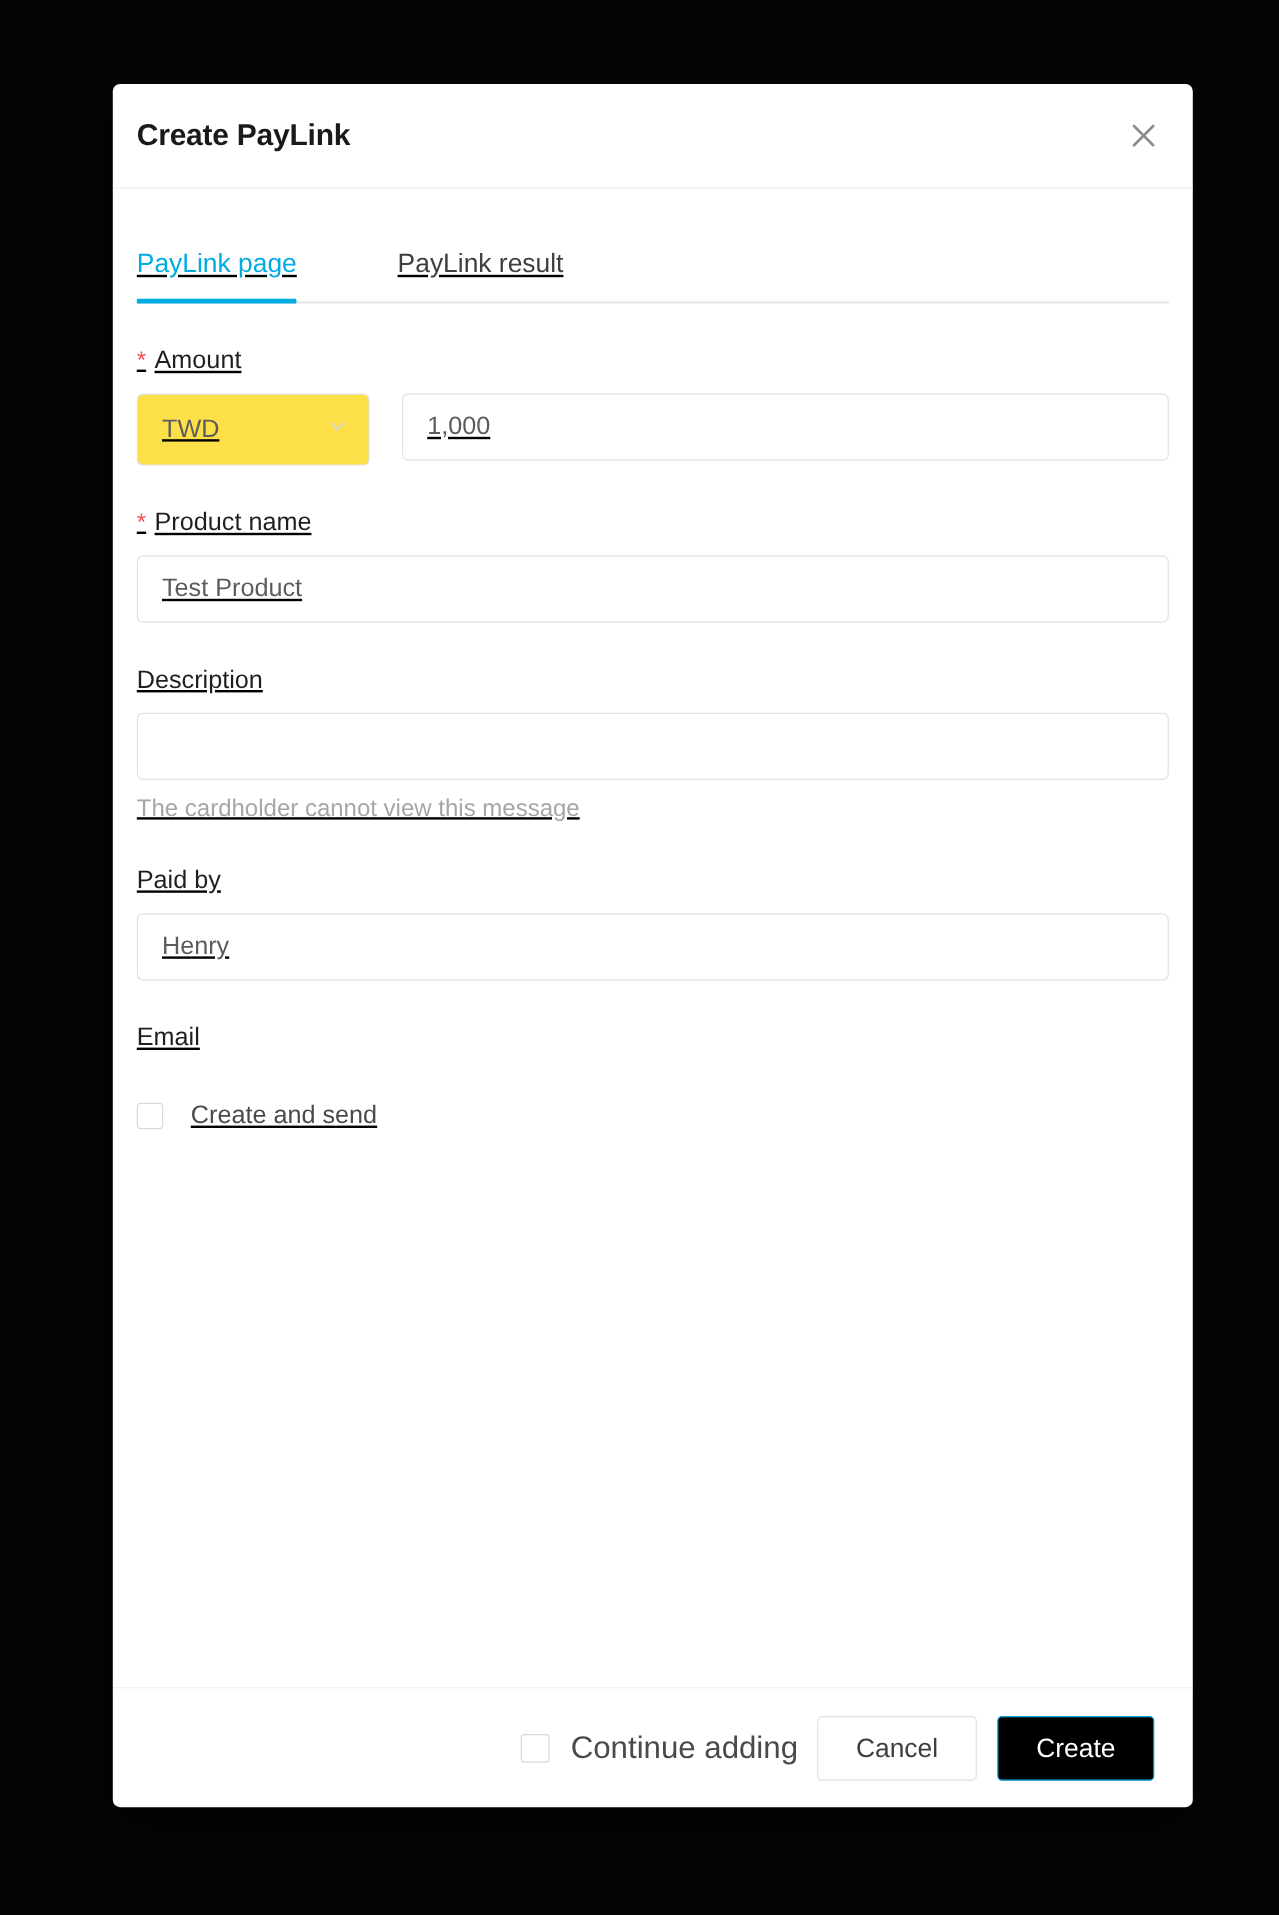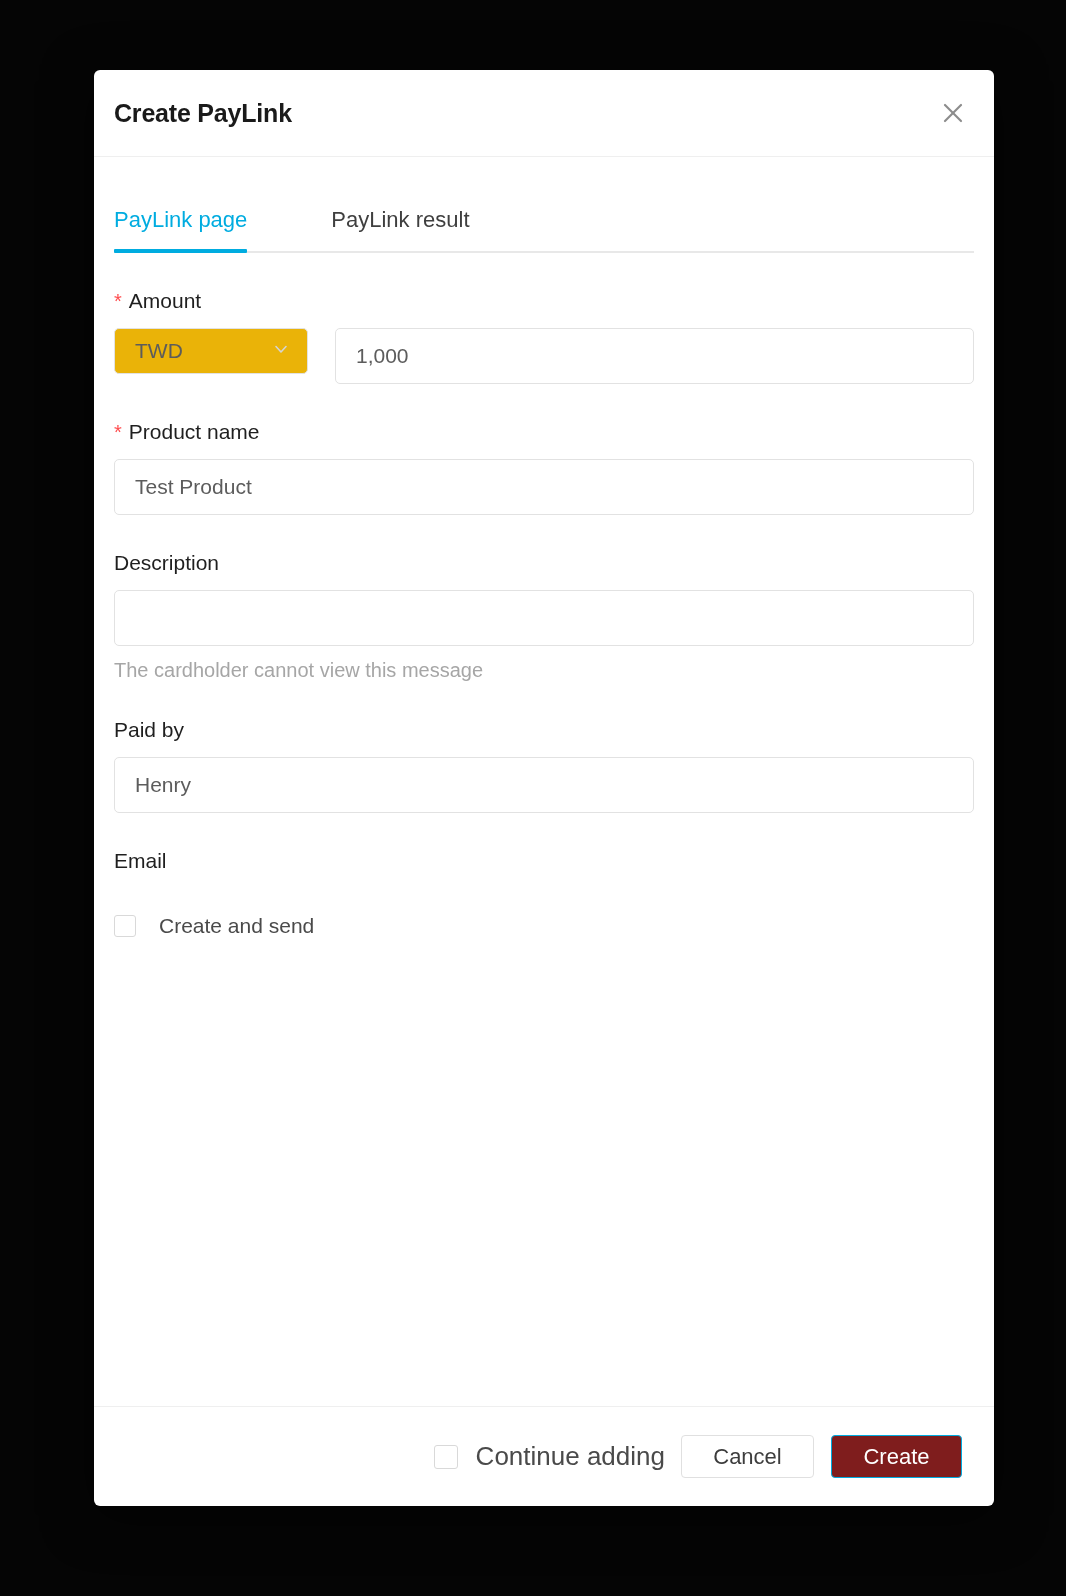--- a/index.html
+++ b/index.html
@@ -62,20 +62,21 @@
     justify-content: center;
     cursor: pointer;
   }
   .close-btn svg { display: block; }
 
   
   .dialog-body {
     flex: 1 1 auto;
     padding: 0 20px;
     overflow: hidden;
+    text-decoration: underline;
   }
 
   
   .tabs {
     position: relative;
     display: flex;
     align-items: flex-end;
     height: 96px;
     padding-top: 30px;
   }
@@ -146,31 +147,31 @@
     align-items: center;
     padding: 0 20px;
     font-size: 21px;
     color: #5c5c5c;
     width: 100%;
   }
   .text-input.empty { color: #bfbfbf; }
 
   .select-box {
     flex: 0 0 194px;
-    height: 46px;
+    height: 60px;
     border: 1px solid #e2e2e2;
     border-radius: 5px;
     display: flex;
     align-items: center;
     justify-content: space-between;
     padding: 0 16px 0 20px;
     font-size: 21px;
     color: #5c5c5c;
     cursor: pointer;
-    background: #eab308;
+    background: #fde047;
   }
   .chevron { display: block; }
 
   .amount-input { flex: 1 1 auto; margin-left: 14px; }
 
   .help-text {
     font-size: 20px;
     color: #a6a6a6;
     margin-top: 13px;
   }
@@ -212,39 +213,39 @@
     cursor: pointer;
     margin-right: 16px;
   }
   .footer-check .checkbox { width: 24px; height: 24px; flex: 0 0 24px; }
   .footer-check-label {
     font-size: 26px;
     color: #4a4a4a;
     margin-left: 18px;
   }
   .btn {
-    height: 43px;
+    height: 54px;
     min-width: 133px;
     border-radius: 4px;
     font-size: 22px;
     display: inline-flex;
     align-items: center;
     justify-content: center;
     cursor: pointer;
     padding: 0 20px;
   }
   .btn-default {
     border: 1px solid #e0e0e0;
     background: #fff;
     color: #3d3d3d;
     margin-right: 17px;
   }
   .btn-primary {
     border: 1px solid #00ace0;
-    background: #7f1d1d;
+    background: #000000;
     color: #ffffff;
     min-width: 131px;
     text-align: center;
   }
 </style>
 </head>
 <body>
 
 <div class="backdrop"></div>
 

